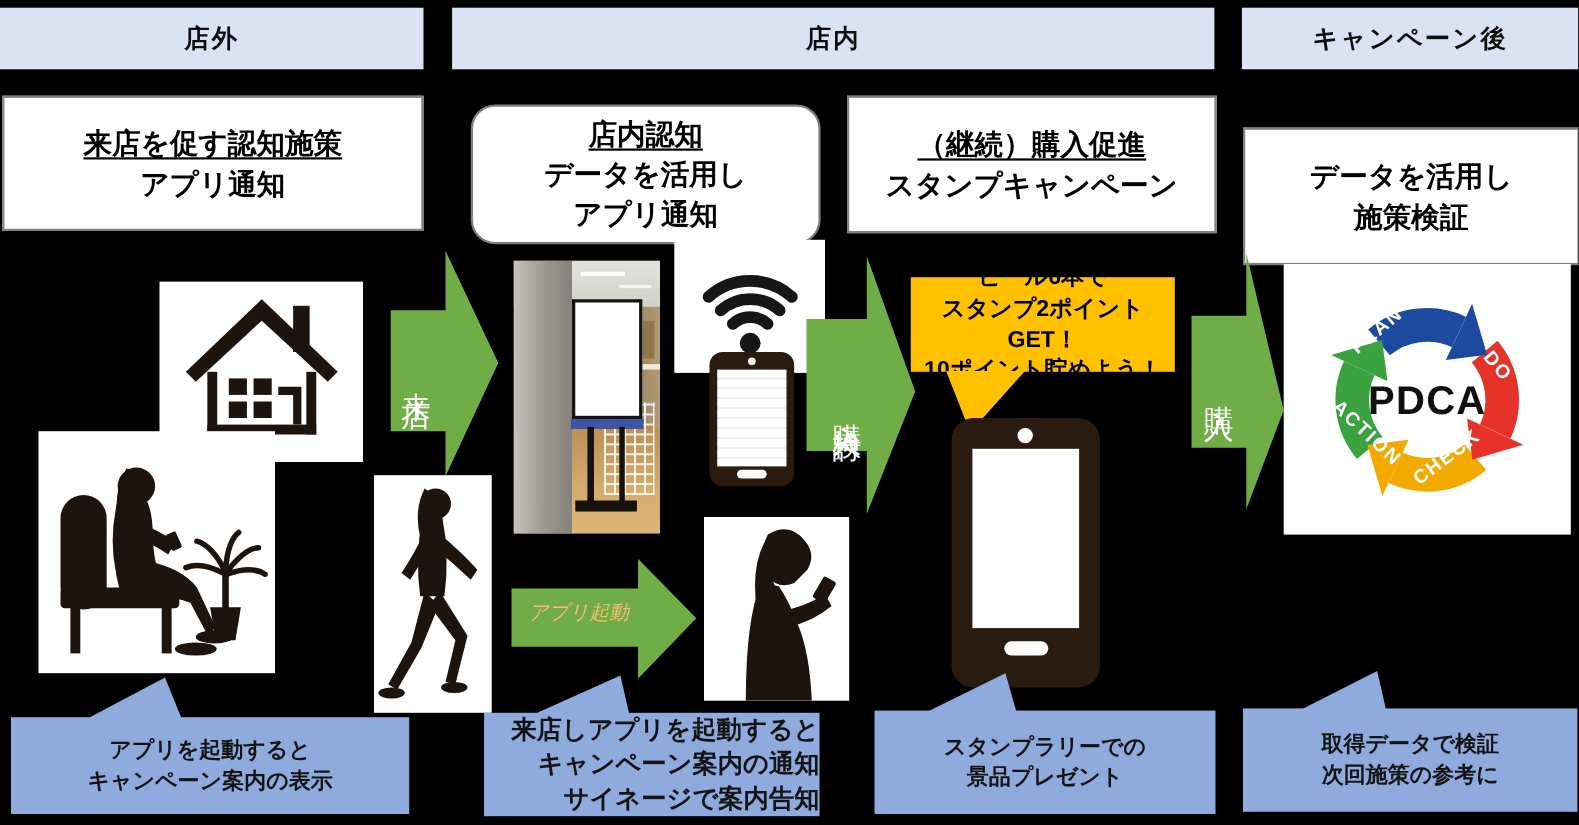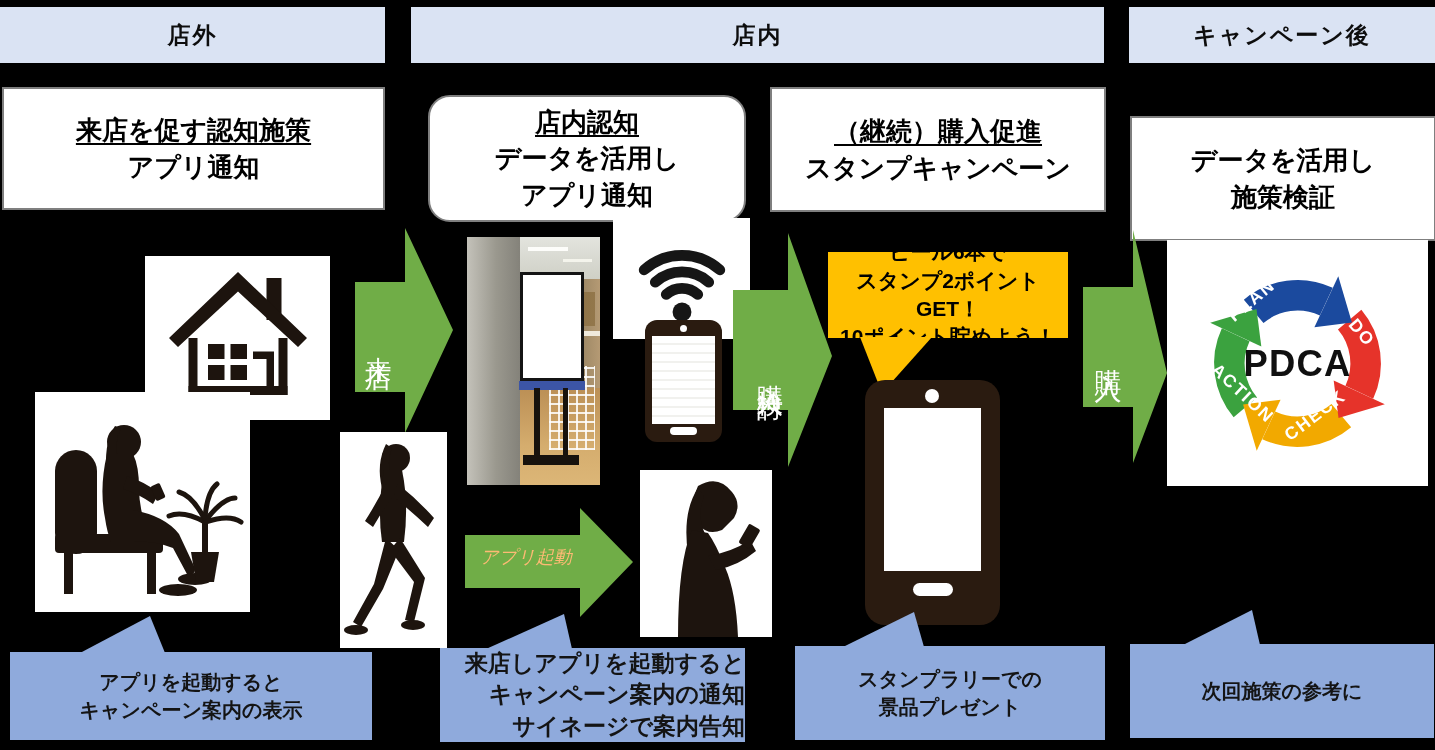--- a/index.html
+++ b/index.html
@@ -285,16 +285,17 @@
   </svg>
   <div class="callout" style="left:795px;top:646px;width:310px;height:94px;">
     <span>スタンプラリーでの</span>
     <span>景品プレゼント</span>
   </div>
 
   <svg class="abs" style="left:1175px;top:608px;" width="92" height="38" viewBox="0 0 92 38">
     <polygon class="tailfill" points="8,37 85,37 77,2"></polygon>
   </svg>
   <div class="callout" style="left:1130px;top:644px;width:304px;height:94px;">
+    <span>取得データで検証</span>
     <span>次回施策の参考に</span>
   </div>
 
 </div>
 
 </body></html>

